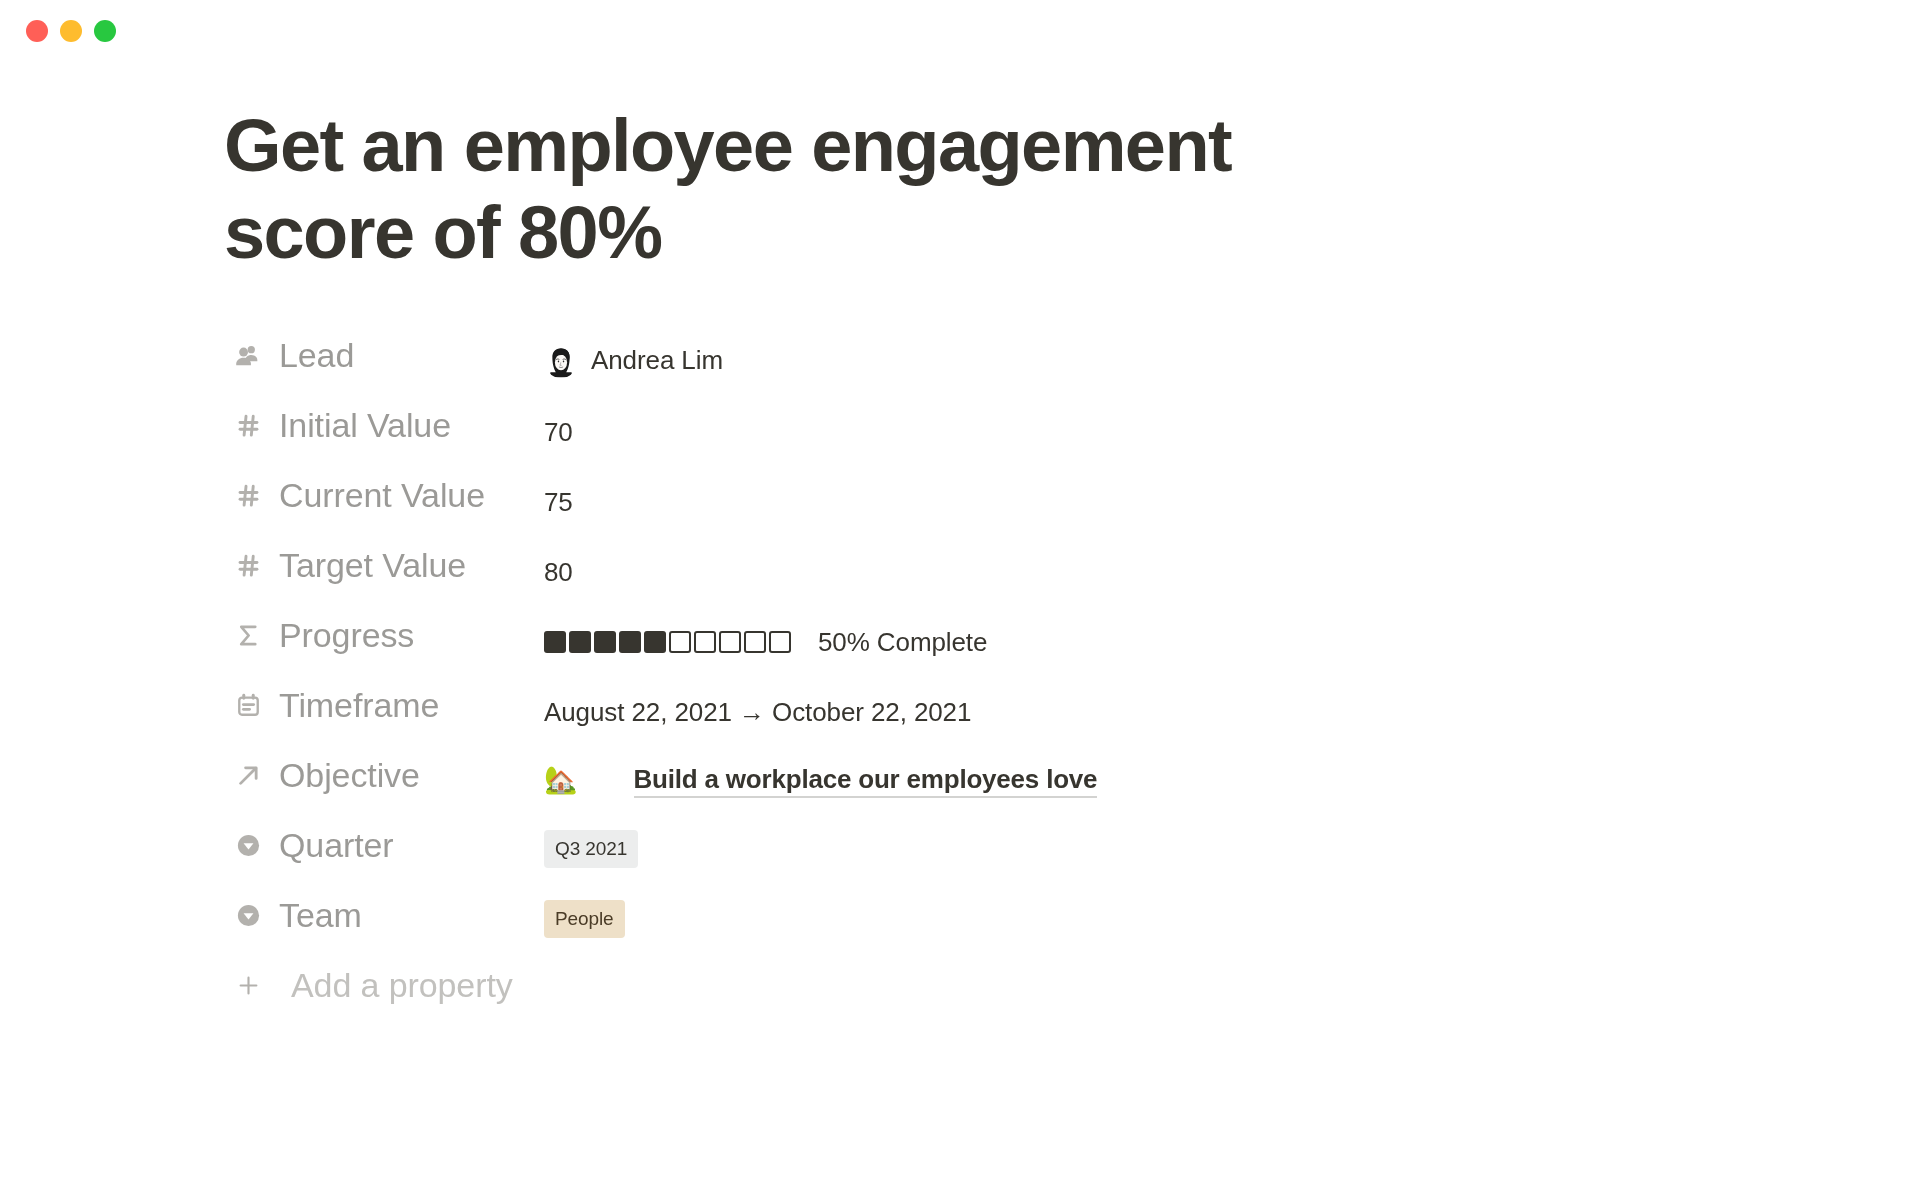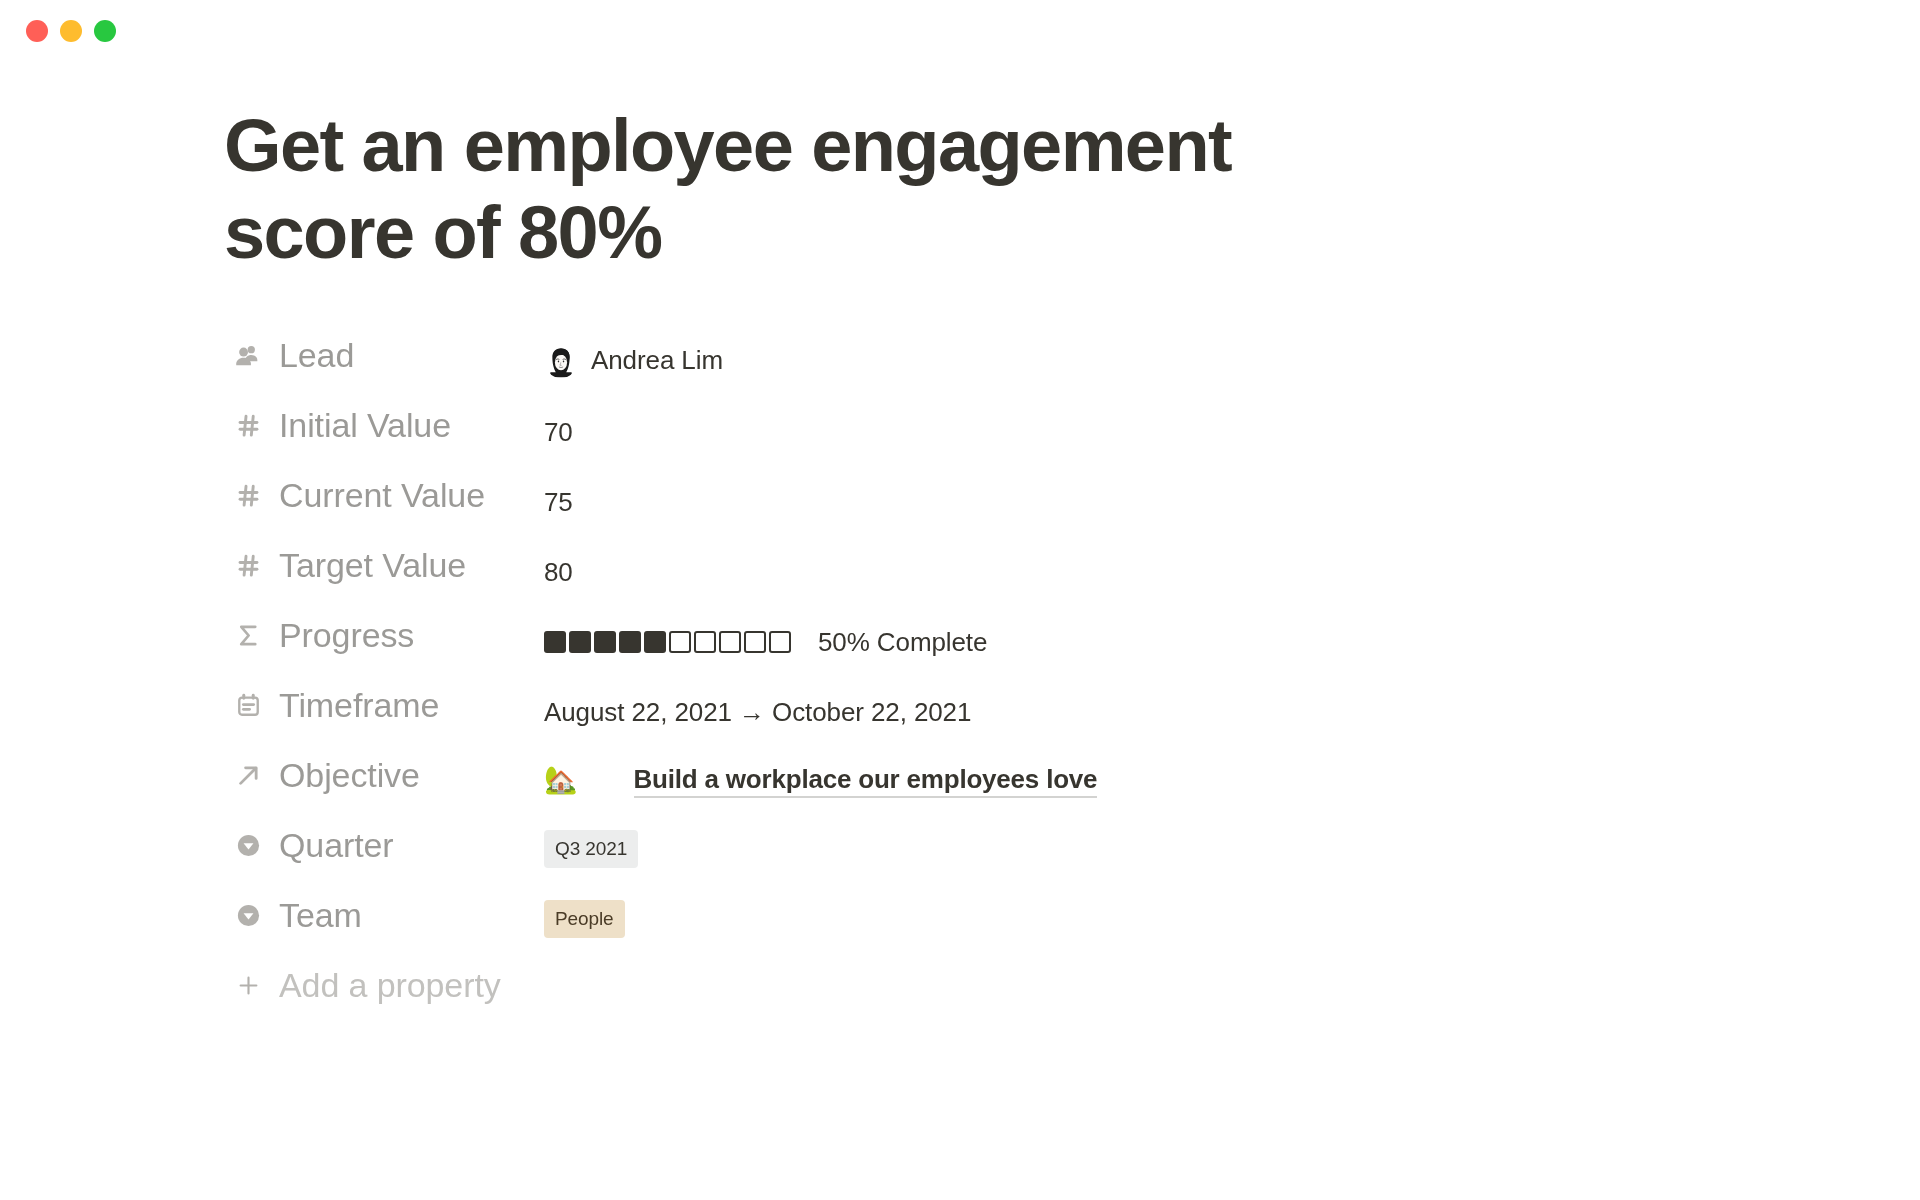--- a/index.html
+++ b/index.html
@@ -163,21 +163,21 @@
     letter-spacing: -0.1px;
     white-space: nowrap;
   }
   .tag-default { background: #eceded; color: #37352f; }
   .tag-beige   { background: #eee0c8; color: #4a3b26; }
 
   
   .add-prop {
     display: flex;
     align-items: center;
-    gap: 16px;
+    gap: 28px;
     padding-left: 9px;
     height: 70px;
     color: #b3b1ad;
   }
   .add-prop .prop-name { color: #c2c1be; }
   .plus-icon { width: 30px; height: 30px; flex: 0 0 30px; display: flex; align-items: center; justify-content: center; }
 </style>
 </head>
 <body>
 

